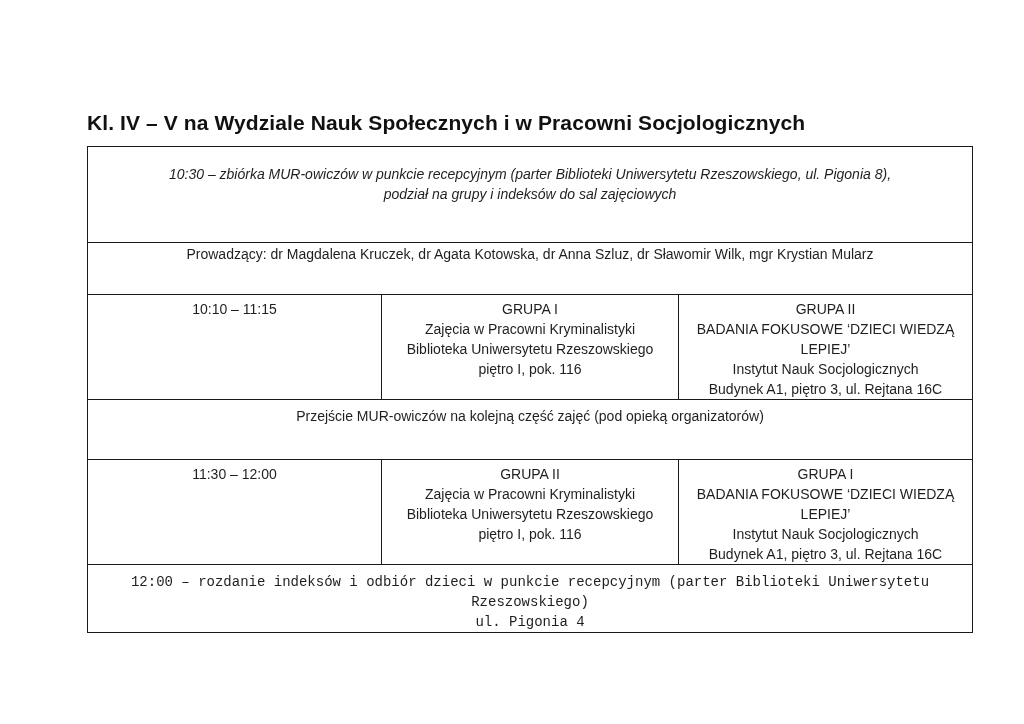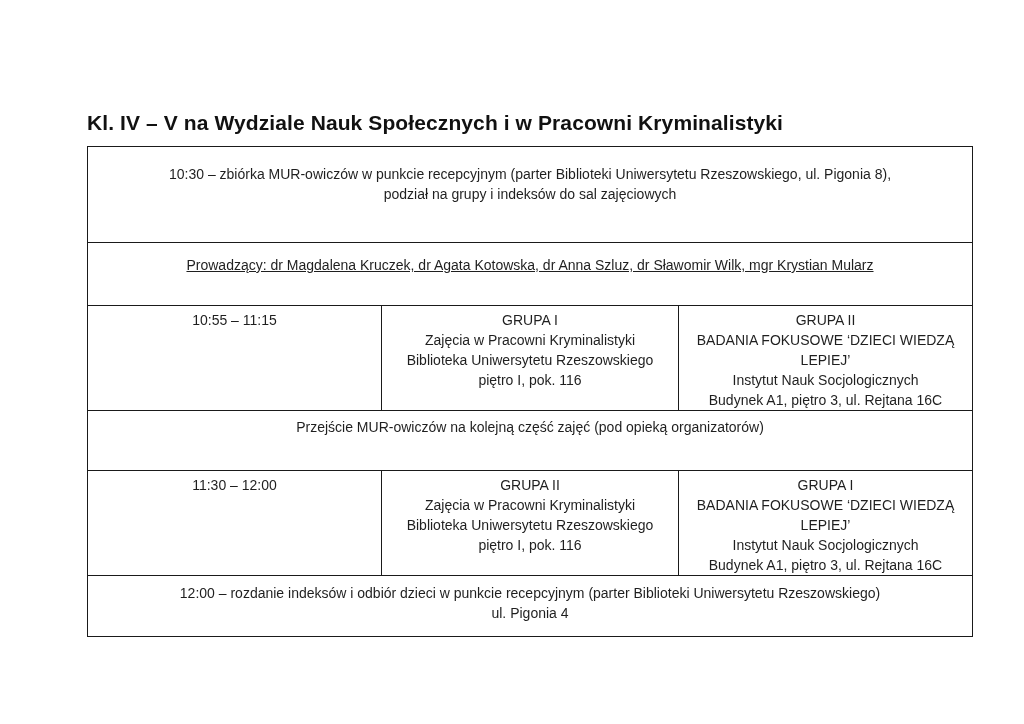--- a/index.html
+++ b/index.html
@@ -42,36 +42,36 @@
     border: 1px solid #1a1a1a;
     vertical-align: top;
     text-align: center;
     padding: 0 8px;
     overflow: hidden;
   }
   col.c1 { width: 294px; }
   col.c2 { width: 297px; }
   col.c3 { width: 294px; }
 
-  tr.row-assembly  td { height: 78px; padding-top: 17px; }
-  tr.row-leaders   td { height: 50px; padding-top: 12px; text-decoration: underline; }
+  tr.row-assembly  td { height: 78px; padding-top: 17px; font-style: italic; }
+  tr.row-leaders   td { height: 50px; padding-top: 1px; }
   tr.row-session   td { height: 86px; padding-top: 4px; }
   tr.row-transfer  td { height: 53px; padding-top: 6px; margin-top: 15px; }
-  tr.row-closing   td { height: 53px; padding-top: 7px; }
+  tr.row-closing   td { height: 53px; padding-top: 7px; font-family: Liberation Mono, monospace; }
 
   .bold { font-weight: normal; }
   .line { display: block; }
 </style>
 </head>
 <body>
 
 <div class="page">
   <div class="content">
 
-    <h1 class="doc-title">Kl. IV – V na Wydziale Nauk Społecznych i w Pracowni Kryminalistyki</h1>
+    <h1 class="doc-title">Kl. IV – V na Wydziale Nauk Społecznych i w Pracowni Socjologicznych</h1>
 
     <table class="schedule">
       <colgroup>
         <col class="c1">
           <col class="c2">
           <col class="c3">
       </colgroup>
       <tbody>
 
         <tr class="row-assembly">
@@ -82,21 +82,21 @@
         </tr>
 
         <tr class="row-leaders">
           <td colspan="3">
             <span class="line">Prowadzący: dr Magdalena Kruczek, dr Agata Kotowska, dr Anna Szluz, dr Sławomir Wilk, mgr Krystian Mularz</span>
           </td>
         </tr>
 
         <tr class="row-session">
           <td>
-            <span class="line">10:55 – 11:15</span>
+            <span class="line">10:10 – 11:15</span>
           </td>
           <td>
             <span class="line">GRUPA I</span>
             <span class="line bold">Zajęcia w Pracowni Kryminalistyki</span>
             <span class="line">Biblioteka Uniwersytetu Rzeszowskiego</span>
             <span class="line">piętro I, pok. 116</span>
           </td>
           <td>
             <span class="line">GRUPA II</span>
             <span class="line bold">BADANIA FOKUSOWE ‘DZIECI WIEDZĄ LEPIEJ’</span>

